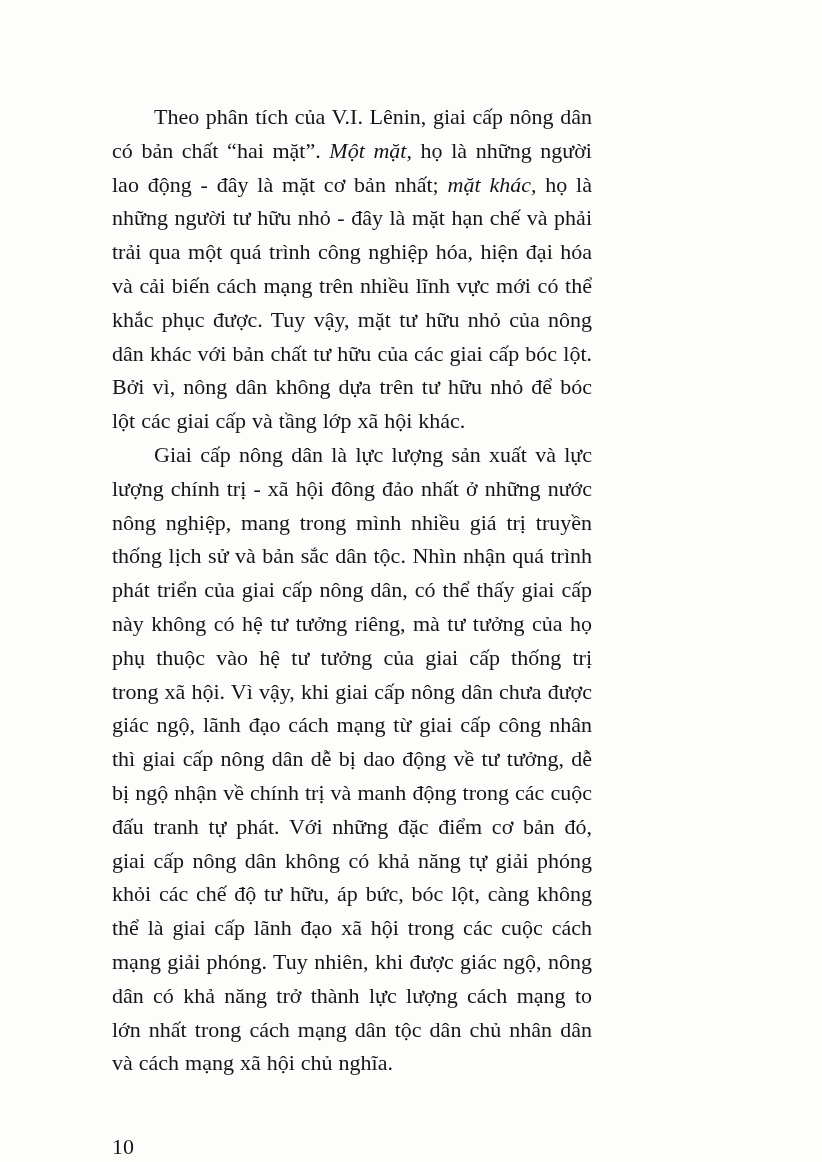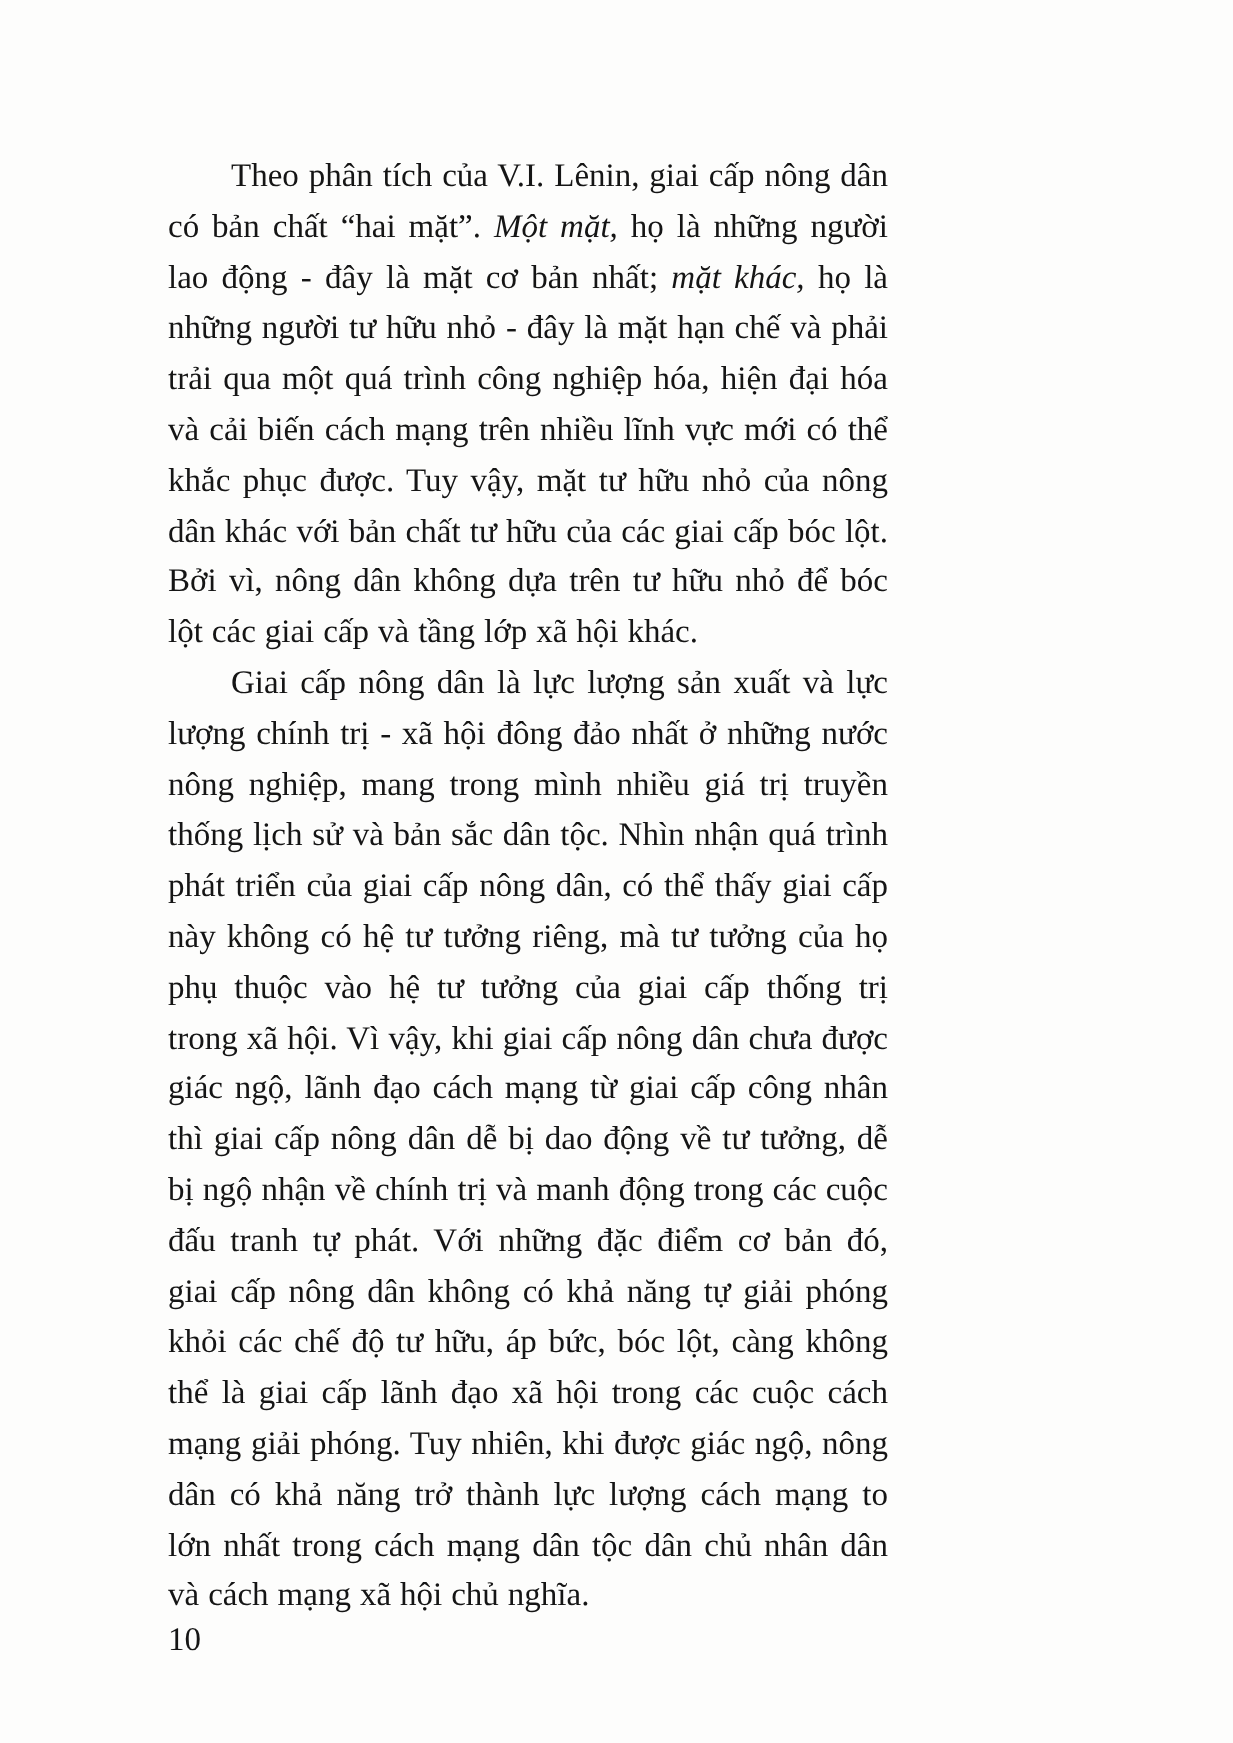--- a/index.html
+++ b/index.html
@@ -29,21 +29,21 @@
       text-align: justify;
       text-indent: 42px;
       word-spacing: 0.5px;
     }
     .italic {
       font-style: italic;
     }
     .page-number {
       position: absolute;
       left: 112px;
-      top: 1080px;
+      top: 1134px;
       font-size: 22px;
       color: #151515;
     }
   </style>
 </head>
 <body>
 
 <div class="page">
   <div class="text-block">
       <p><span>Theo phân tích của V.I. Lênin, giai cấp nông dân có bản chất “hai mặt”. </span><span class="italic">Một mặt,</span><span> họ là những người lao động - đây là mặt cơ bản nhất; </span><span class="italic">mặt khác,</span><span> họ là những người tư hữu nhỏ - đây là mặt hạn chế và phải trải qua một quá trình công nghiệp hóa, hiện đại hóa và cải biến cách mạng trên nhiều lĩnh vực mới có thể khắc phục được. Tuy vậy, mặt tư hữu nhỏ của nông dân khác với bản chất tư hữu của các giai cấp bóc lột. Bởi vì, nông dân không dựa trên tư hữu nhỏ để bóc lột các giai cấp và tầng lớp xã hội khác.</span></p>

